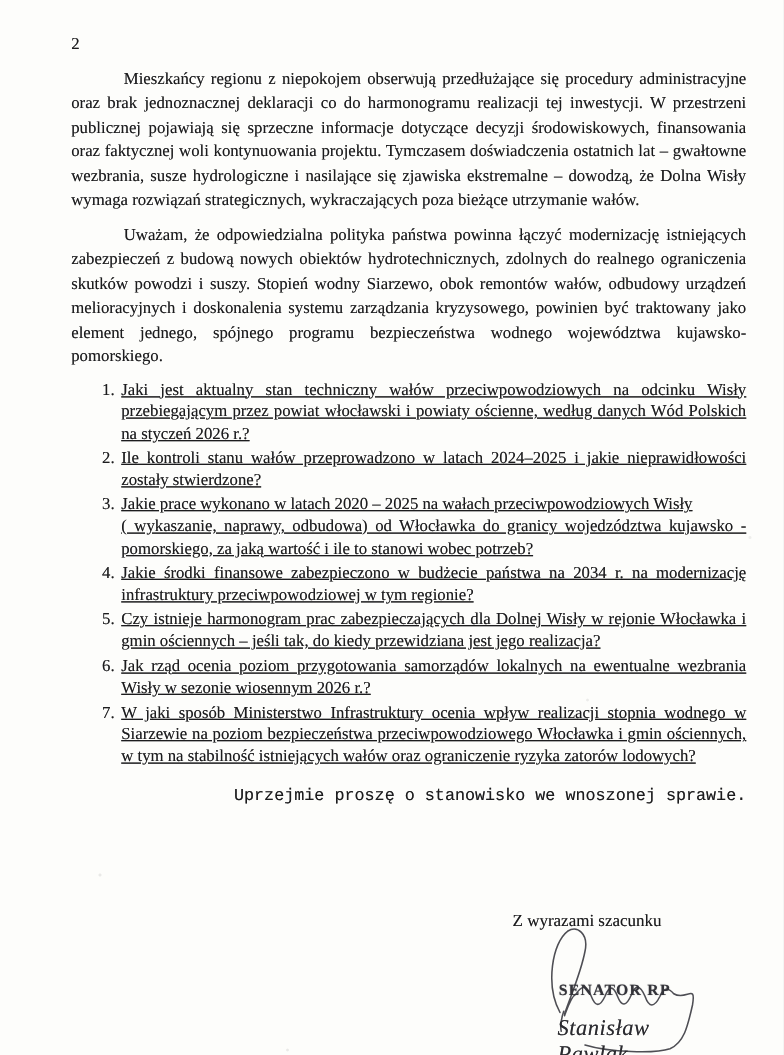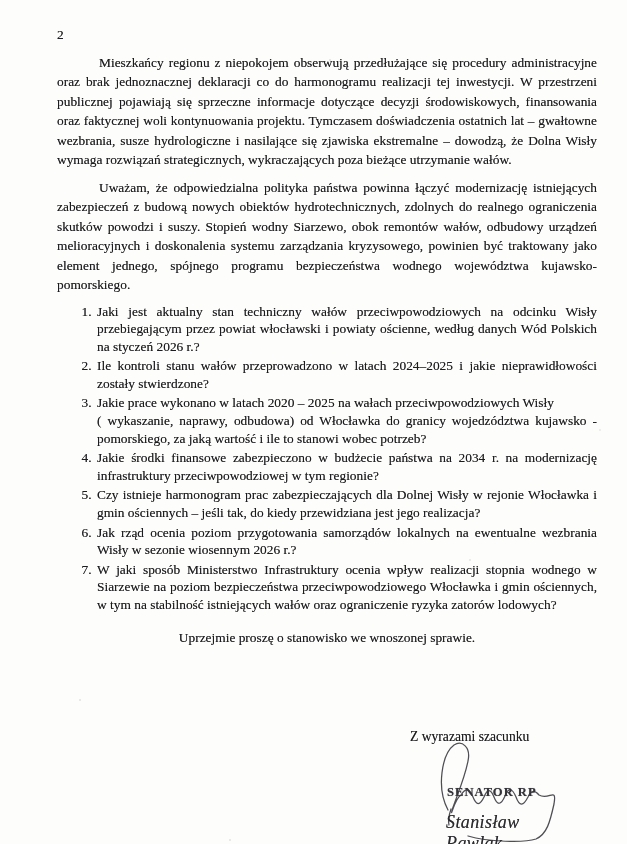--- a/index.html
+++ b/index.html
@@ -28,27 +28,28 @@
     font-size:13.4px;line-height:19.5px;
   }
   .page-number{text-align:center;margin:0 0 14px 0;letter-spacing:.5px;}
   .content p{margin:0 0 8px 0;text-align:justify;}
   p.indent{text-indent:42px;}
   ol.questions{
     margin:6px 0 0 0;
     padding-left:38px;
     text-align:justify;
     line-height:17.6px;
+    text-decoration:underline;
   }
   ol.questions li{
     margin:0 0 2px 0;
     padding-left:2px;
     white-space:pre-line;
   }
-  p.closing{margin-top:14px;text-align:center;}
+  p.closing{margin-top:14px;text-align:right;font-family:Liberation Mono, monospace;}
   .sig-block{position:absolute;left:0;top:727px;width:563px;height:117px;}
   .valediction{position:absolute;left:410px;top:2px;font-size:13.6px;}
   .stamp-title{
     position:absolute;left:447px;top:58px;
     font-size:12.6px;letter-spacing:1px;font-weight:bold;
     color:#34343a;text-shadow:0 0 0.8px rgba(40,40,46,.6);
   }
   .stamp-name{
     position:absolute;left:446px;top:85px;
     font-style:italic;font-size:18px;color:#2b2b30;

